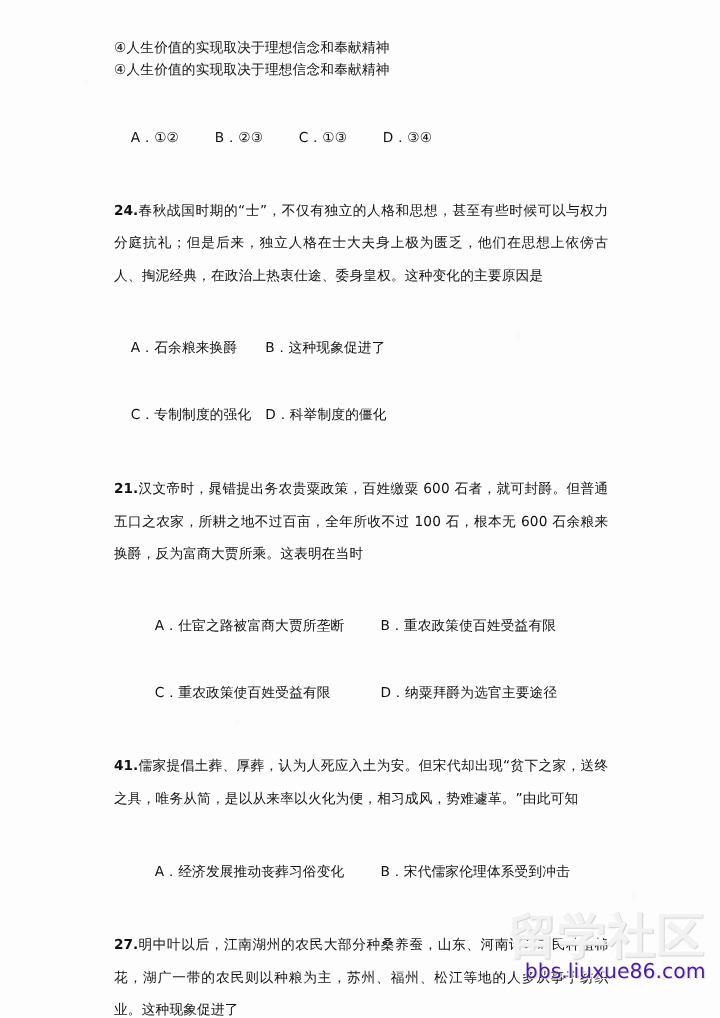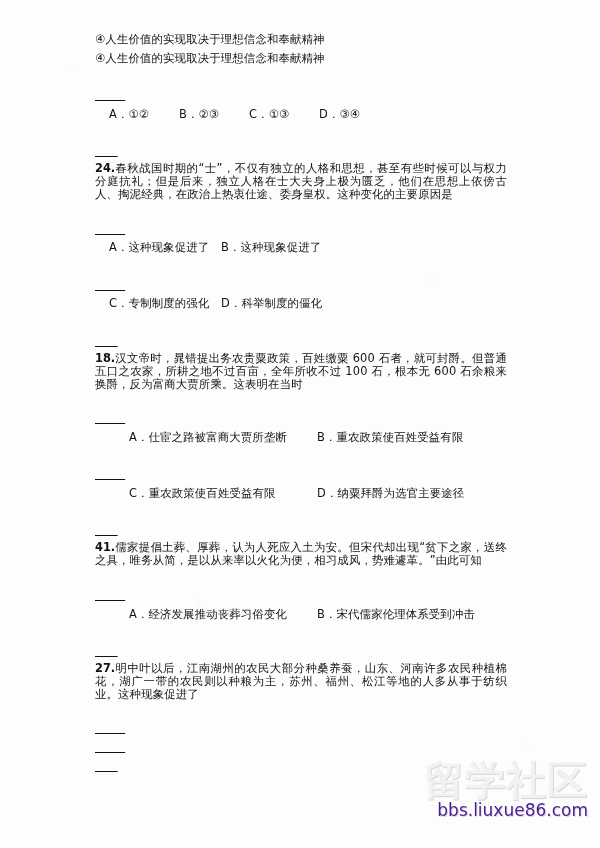--- a/index.html
+++ b/index.html
@@ -42,21 +42,21 @@
     width: 412px;
   }
 
   .question {
     margin: 0 0 1px 0;
   }
 
   
   .stem {
     font-size: 11.4px;
-    line-height: 13px;
+    line-height: 27px;
     color: #121212;
     text-align: justify;
     text-justify: inter-ideograph;
     margin: 0;
     letter-spacing: 0.15px;
   }
 
   .stem .qnum {
     font-family: "DejaVu Sans", "Liberation Sans", sans-serif;
     font-weight: 600;
@@ -74,21 +74,20 @@
 
   
   .opts {
     margin: 0;
     padding: 0;
     font-size: 11.4px;
     line-height: 18.7px;
     color: #121212;
     letter-spacing: 0.15px;
     white-space: pre;
-    text-decoration: underline;
   }
   .opts-row {
     margin: 0;
     padding-left: 14px;
     display: block;
     white-space: pre;
   }
   .opt {
     display: inline-block;
     white-space: pre;
@@ -144,27 +143,27 @@
       <p class="lead-line">④人生价值的实现取决于理想信念和奉献精神</p>
       <p class="lead-line">④人生价值的实现取决于理想信念和奉献精神</p>
       <div class="opts w-abcd-4">
         <span class="opts-row"><span class="opt">A．①②</span><span class="opt">B．②③</span><span class="opt">C．①③</span><span class="opt">D．③④</span></span>
       </div>
     </div>
 
     <div class="question">
       <p class="stem"><span class="qnum">24.</span><span>春秋战国时期的“士”，不仅有独立的人格和思想，甚至有些时候可以与权力分庭抗礼；但是后来，独立人格在士大夫身上极为匮乏，他们在思想上依傍古人、掏泥经典，在政治上热衷仕途、委身皇权。这种变化的主要原因是</span></p>
       <div class="opts w-narrow">
-        <span class="opts-row"><span class="opt">A．这种现象促进了</span><span class="opt">B．这种现象促进了</span></span>
+        <span class="opts-row"><span class="opt">A．石余粮来换爵</span><span class="opt">B．这种现象促进了</span></span>
         <span class="opts-row"><span class="opt">C．专制制度的强化</span><span class="opt">D．科举制度的僵化</span></span>
       </div>
     </div>
 
     <div class="question">
-      <p class="stem"><span class="qnum">18.</span><span>汉文帝时，晁错提出务农贵粟政策，百姓缴粟 600 石者，就可封爵。但普通五口之农家，所耕之地不过百亩，全年所收不过 100 石，根本无 600 石余粮来换爵，反为富商大贾所乘。这表明在当时</span></p>
+      <p class="stem"><span class="qnum">21.</span><span>汉文帝时，晁错提出务农贵粟政策，百姓缴粟 600 石者，就可封爵。但普通五口之农家，所耕之地不过百亩，全年所收不过 100 石，根本无 600 石余粮来换爵，反为富商大贾所乘。这表明在当时</span></p>
       <div class="opts w-mid">
         <span class="opts-row"><span class="opt">A．仕宦之路被富商大贾所垄断</span><span class="opt">B．重农政策使百姓受益有限</span></span>
         <span class="opts-row"><span class="opt">C．重农政策使百姓受益有限</span><span class="opt">D．纳粟拜爵为选官主要途径</span></span>
       </div>
     </div>
 
     <div class="question">
       <p class="stem"><span class="qnum">41.</span><span>儒家提倡土葬、厚葬，认为人死应入土为安。但宋代却出现“贫下之家，送终之具，唯务从简，是以从来率以火化为便，相习成风，势难遽革。”由此可知</span></p>
       <div class="opts w-mid">
         <span class="opts-row"><span class="opt">A．经济发展推动丧葬习俗变化</span><span class="opt">B．宋代儒家伦理体系受到冲击</span></span>

